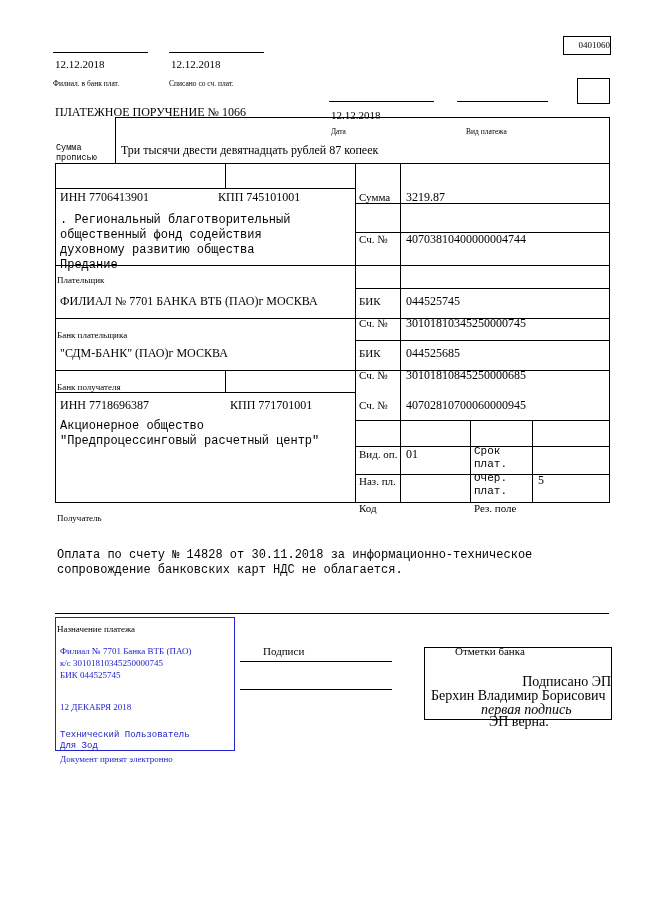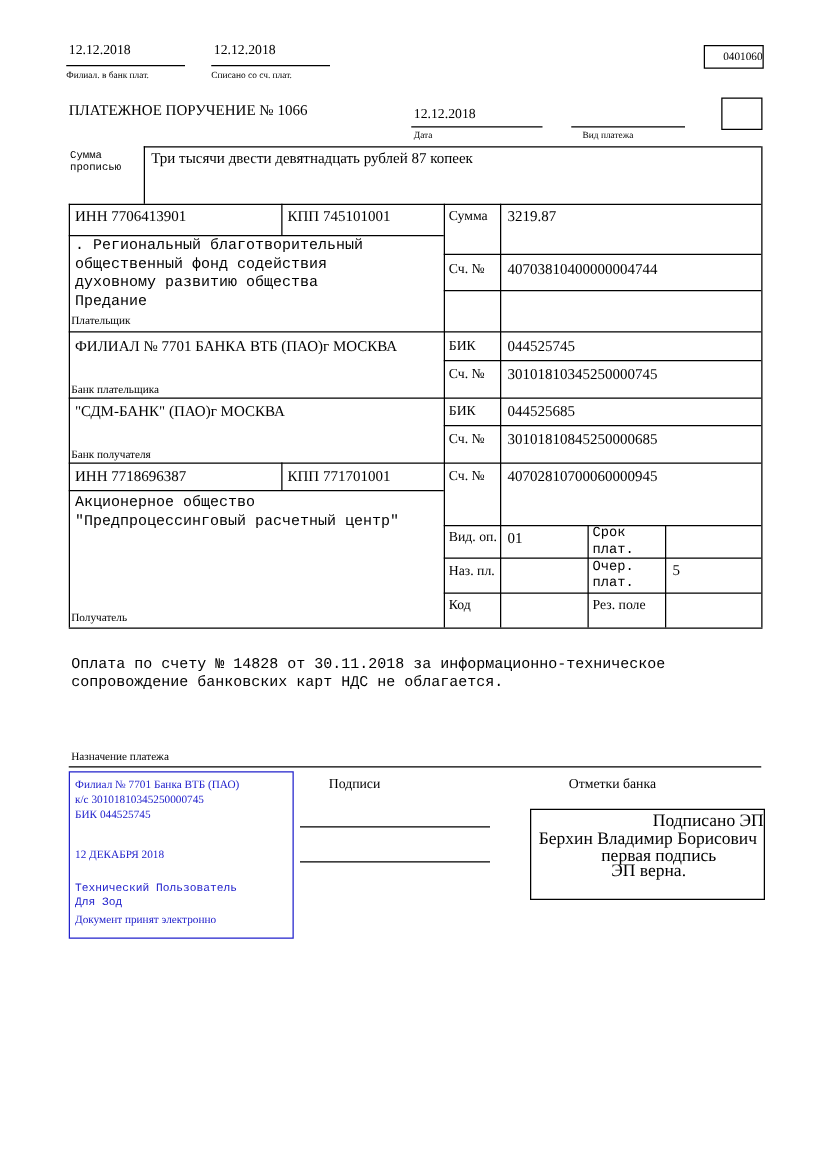--- a/index.html
+++ b/index.html
@@ -1,30 +1,30 @@
 <!DOCTYPE html>
 <html><head>
 <meta charset="utf-8">
 <style>
   * { margin:0; padding:0; box-sizing:border-box; }
   html,body { background:#ffffff; }
   .page {
     position:relative; width:660px; height:919px; background:#fff;
     font-family:"Liberation Serif", serif; color:#000; overflow:hidden;
   }
-  .abs { position:absolute; white-space:nowrap; }
+  .abs { position:absolute; white-space:nowrap;margin-top:24px; }
   .wrap { white-space:normal;font-family:Liberation Mono, monospace; }
   .t7  { font-size:7.5px; line-height:9px; }
   .t8  { font-size:8.5px; line-height:10px; }
   .t9  { font-size:9px;   line-height:11px; }
   .t10 { font-size:14px;  line-height:12px; }
   .t11 { font-size:11px;  line-height:13px; }
   .t12 { font-size:12px;  line-height:15px; }
   .b   { font-weight:normal; }
-  .i   { }
+  .i   { font-style:italic; }
   .hl  { position:absolute; height:0; border-top:1px solid #000; }
   .vl  { position:absolute; width:0;  border-left:1px solid #000; }
   .box { position:absolute; border:1px solid #000; }
   .bluetxt { color:var(--stamp_blue, #2222cc); }
   .bluebox { position:absolute; border:1px solid var(--stamp_blue, #2222cc); }
   .center { text-align:right; }
 </style>
 </head>
 <body>
 
@@ -54,21 +54,21 @@
   <div class="abs t12" style="left:121px;top:119px">Три тысячи двести девятнадцать рублей 87 копеек</div>
 
   <div class="hl" style="left:55px;top:163px;width:554px"></div>
   <div class="vl" style="left:55px;top:163px;height:339px"></div>
   <div class="vl" style="left:609px;top:117px;height:385px"></div>
   <div class="vl" style="left:355px;top:163px;height:339px"></div>
   <div class="vl" style="left:400px;top:163px;height:339px"></div>
 
   <div class="vl" style="left:225px;top:163px;height:25px"></div>
   <div class="abs t12" style="left:60px;top:166px">ИНН 7706413901</div>
-  <div class="abs t12" style="left:230px;top:166px">КПП 745101001</div>
+  <div class="abs t12" style="left:218px;top:166px">КПП 745101001</div>
   <div class="abs t11" style="left:359px;top:167px">Сумма</div>
   <div class="abs t12" style="left:406px;top:166px">3219.87</div>
   <div class="hl" style="left:55px;top:188px;width:300px"></div>
   <div class="hl" style="left:355px;top:203px;width:254px"></div>
   <div class="abs t12 wrap" style="left:60px;top:189px;width:240px">. Региональный благотворительный общественный фонд содействия духовному развитию общества Предание</div>
   <div class="abs t11" style="left:359px;top:209px">Сч. №</div>
   <div class="abs t12" style="left:406px;top:208px">40703810400000004744</div>
   <div class="hl" style="left:355px;top:232px;width:254px"></div>
   <div class="abs t9" style="left:57px;top:251px">Плательщик</div>
   <div class="hl" style="left:55px;top:265px;width:554px"></div>

